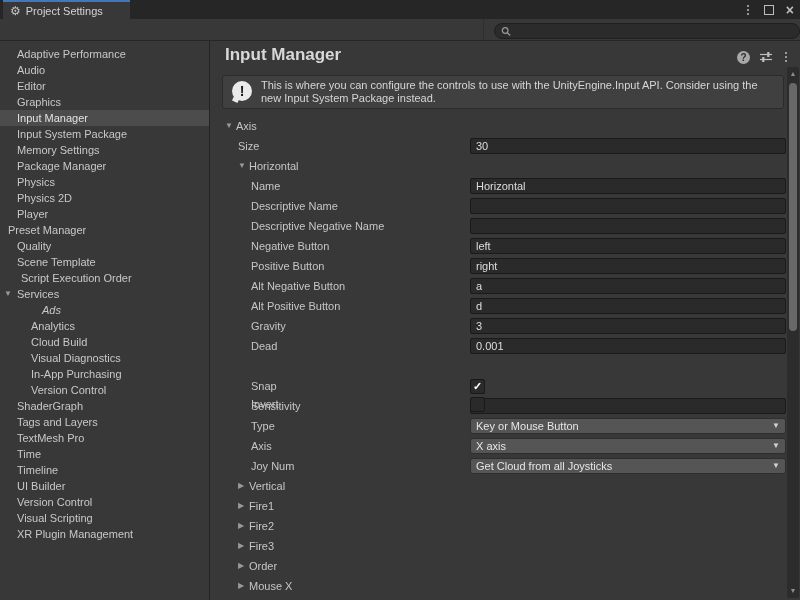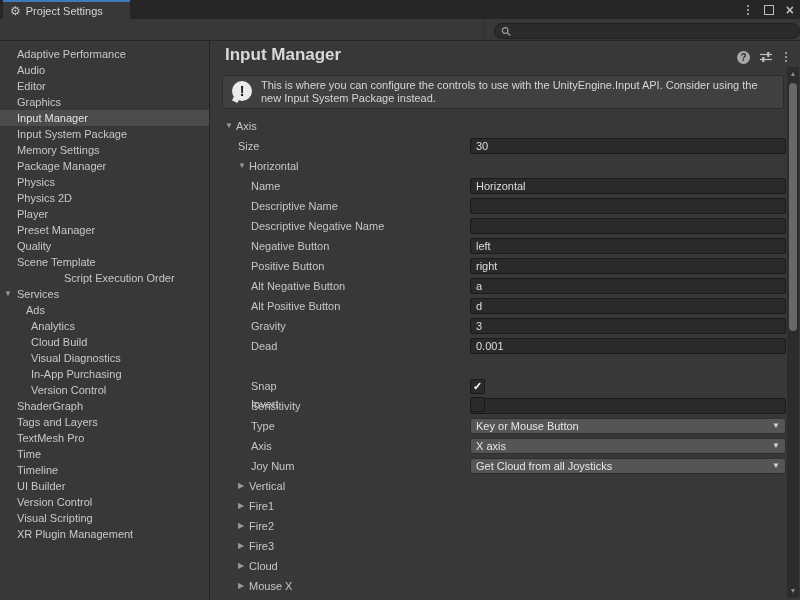--- a/index.html
+++ b/index.html
@@ -109,26 +109,26 @@
         <div class="side-item" style="padding-left: 17px;"><span>Audio</span></div>
         <div class="side-item" style="padding-left: 17px;"><span>Editor</span></div>
         <div class="side-item" style="padding-left: 17px;"><span>Graphics</span></div>
         <div class="side-item sel" style="padding-left: 17px;"><span>Input Manager</span></div>
         <div class="side-item" style="padding-left: 17px;"><span>Input System Package</span></div>
         <div class="side-item" style="padding-left: 17px;"><span>Memory Settings</span></div>
         <div class="side-item" style="padding-left: 17px;"><span>Package Manager</span></div>
         <div class="side-item" style="padding-left: 17px;"><span>Physics</span></div>
         <div class="side-item" style="padding-left: 17px;"><span>Physics 2D</span></div>
         <div class="side-item" style="padding-left: 17px;"><span>Player</span></div>
-        <div class="side-item" style="padding-left: 17px;"><span>Preset Manager</span></div>
+        <div class="side-item" style="padding-left: 8px;"><span>Preset Manager</span></div>
         <div class="side-item" style="padding-left: 17px;"><span>Quality</span></div>
         <div class="side-item" style="padding-left: 17px;"><span>Scene Template</span></div>
-        <div class="side-item" style="padding-left: 32px; margin-left: 32px;"><span>Script Execution Order</span></div>
+        <div class="side-item" style="padding-left: 21px;"><span>Script Execution Order</span></div>
         <div class="side-item" style="padding-left: 17px;"><span class="side-tri">▼</span><span>Services</span></div>
-        <div class="side-item" style="padding-left: 26px;"><span>Ads</span></div>
+        <div class="side-item" style="padding-left: 42px; font-style: italic;"><span>Ads</span></div>
         <div class="side-item" style="padding-left: 31px;"><span>Analytics</span></div>
         <div class="side-item" style="padding-left: 31px;"><span>Cloud Build</span></div>
         <div class="side-item" style="padding-left: 31px;"><span>Visual Diagnostics</span></div>
         <div class="side-item" style="padding-left: 31px;"><span>In-App Purchasing</span></div>
         <div class="side-item" style="padding-left: 31px;"><span>Version Control</span></div>
         <div class="side-item" style="padding-left: 17px;"><span>ShaderGraph</span></div>
         <div class="side-item" style="padding-left: 17px;"><span>Tags and Layers</span></div>
         <div class="side-item" style="padding-left: 17px;"><span>TextMesh Pro</span></div>
         <div class="side-item" style="padding-left: 17px;"><span>Time</span></div>
         <div class="side-item" style="padding-left: 17px;"><span>Timeline</span></div>
@@ -243,21 +243,21 @@
           <div class="row" style="top: 475px;">
             <span class="tri" style="left: 27px;">▶</span>
             <span class="flabel" style="left: 38px;">Fire2</span>
           </div>
           <div class="row" style="top: 495px;">
             <span class="tri" style="left: 27px;">▶</span>
             <span class="flabel" style="left: 38px;">Fire3</span>
           </div>
           <div class="row" style="top: 515px;">
             <span class="tri" style="left: 27px;">▶</span>
-            <span class="flabel" style="left: 38px;">Cloud</span>
+            <span class="flabel" style="left: 38px;">Order</span>
           </div>
           <div class="row" style="top: 535px;">
             <span class="tri" style="left: 27px;">▶</span>
             <span class="flabel" style="left: 38px;">Mouse X</span>
           </div>
         </div>
 
       <div class="vscroll">
         <span class="arr up">▲</span>
         <span class="thumb"></span>

